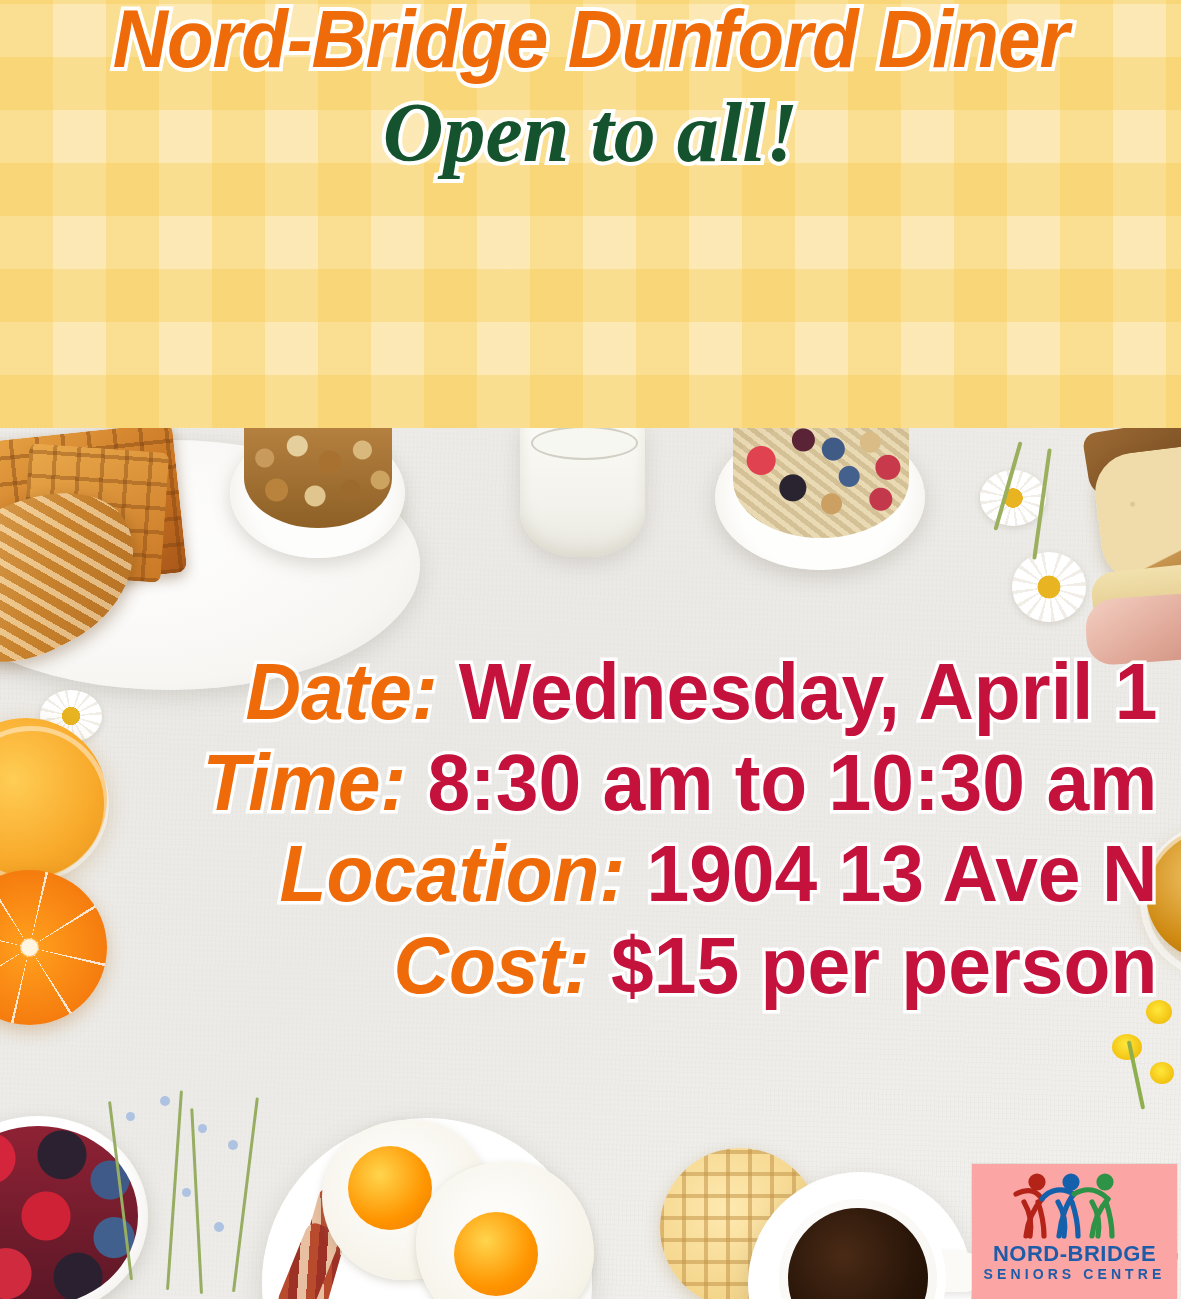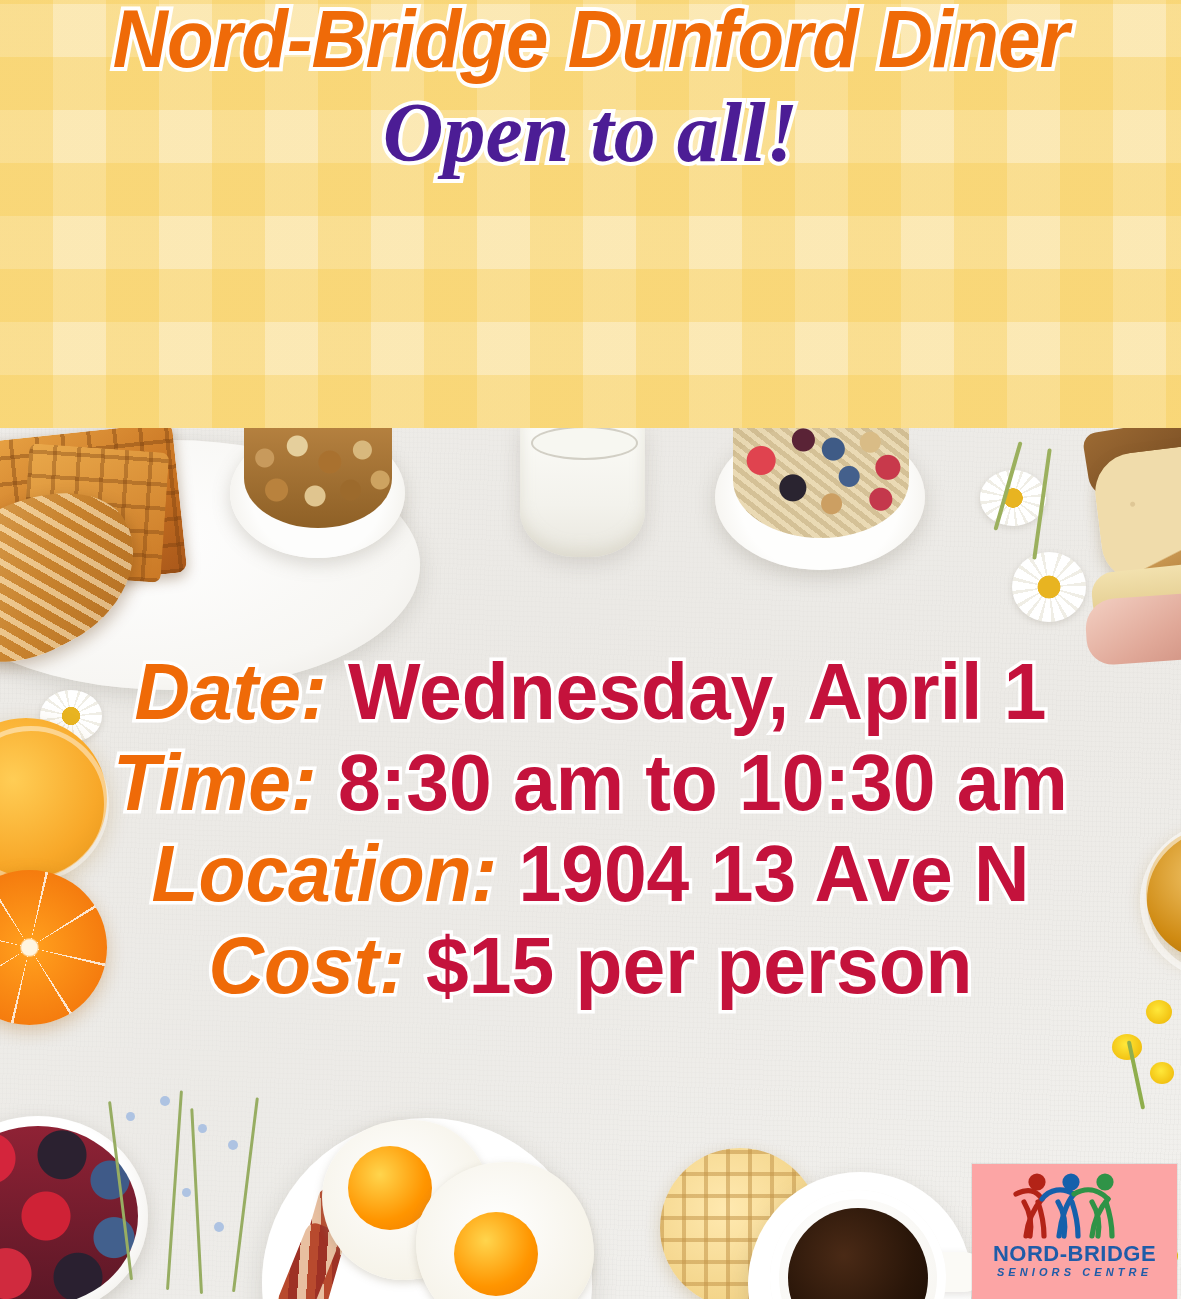--- a/index.html
+++ b/index.html
@@ -320,32 +320,32 @@
     white-space:nowrap;
   }
   .tagline{
     margin:0;
     margin-top:6px;
     font-family:"Liberation Serif",serif;
     font-size:84px;
     font-weight:bold;
     font-style:italic;
     line-height:1.05;
-    color:#4c1d95;
+    color:#14532d;
     -webkit-text-stroke:8px #ffffff;
     paint-order:stroke fill;
     white-space:nowrap;
   }
 
   
   .details{
     position:absolute;
     left:0; top:646px;
     width:1181px;
-    text-align:center;
+    text-align:right;
   }
   .detail-line{
     margin:0;
     line-height:1.14;
     font-family:"Liberation Sans Narrow","Liberation Sans",sans-serif;
     font-size:80px;
     font-weight:bold;
     color:#c4123c;
     -webkit-text-stroke:7px #ffffff;
     paint-order:stroke fill;
@@ -374,23 +374,22 @@
     position:absolute; left:0; top:78px; width:205px; text-align:center;
     font-family:"Liberation Sans",sans-serif;
   }
   .logo-name{
     display:block;
     font-size:22px; font-weight:bold; letter-spacing:.5px; color:#1f5ca8;
     line-height:1.08;
   }
   .logo-sub{
     display:block;
-    font-size:11px; font-weight:bold; letter-spacing:4.1px; color:#1f5ca8;
+    font-size:14px; font-weight:bold; letter-spacing:4.1px; color:#1f5ca8;
     line-height:1.2;
-    font-style:italic;
   }
 </style>
 </head>
 <body>
 
 <div class="poster">
 
   <div class="photo">
 
     <div class="food plate-tl"></div>

